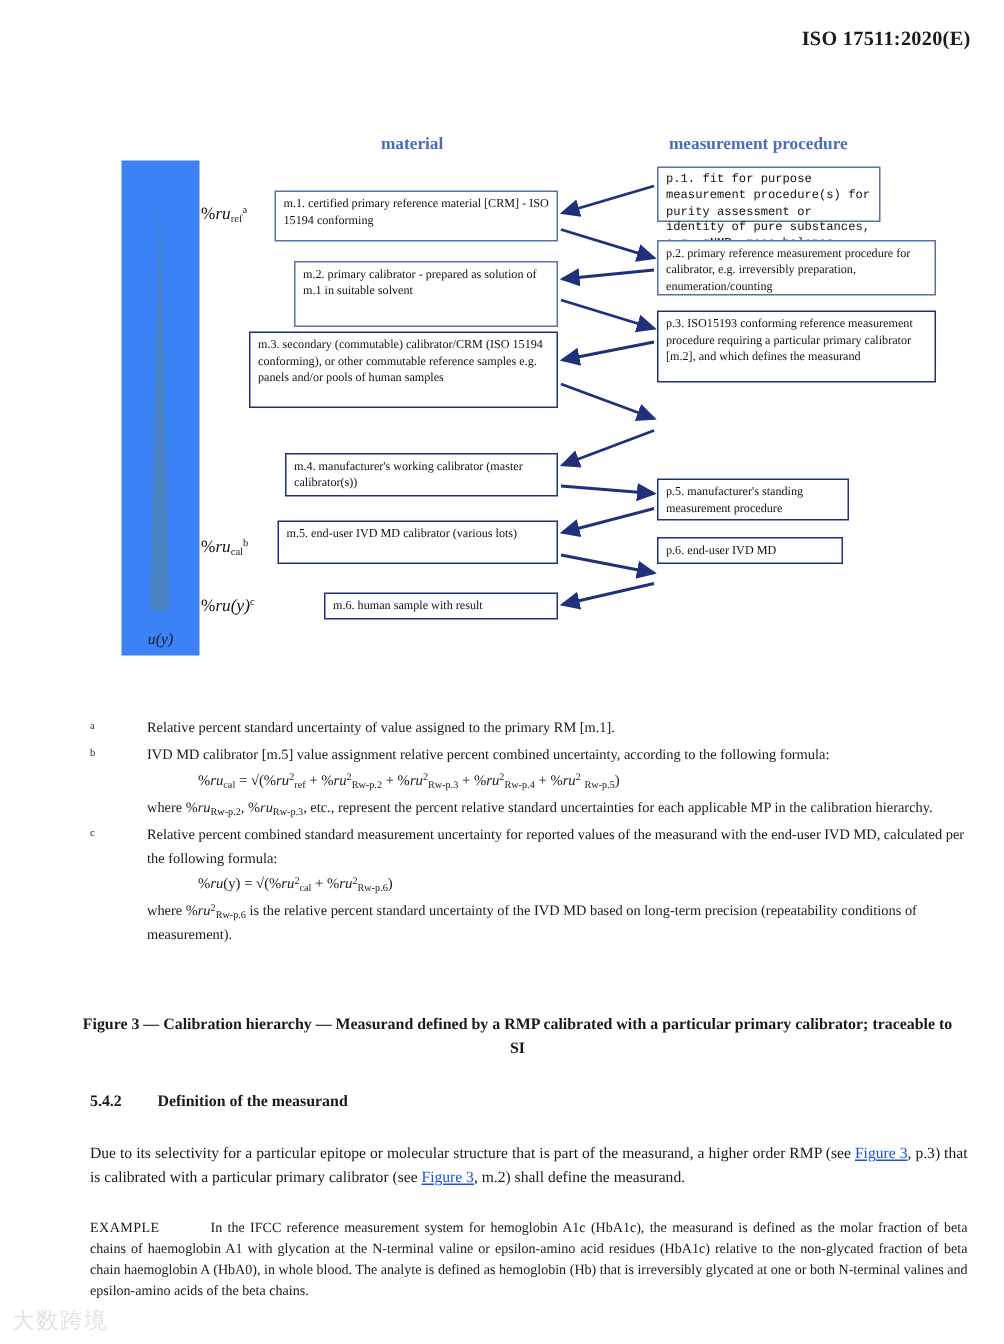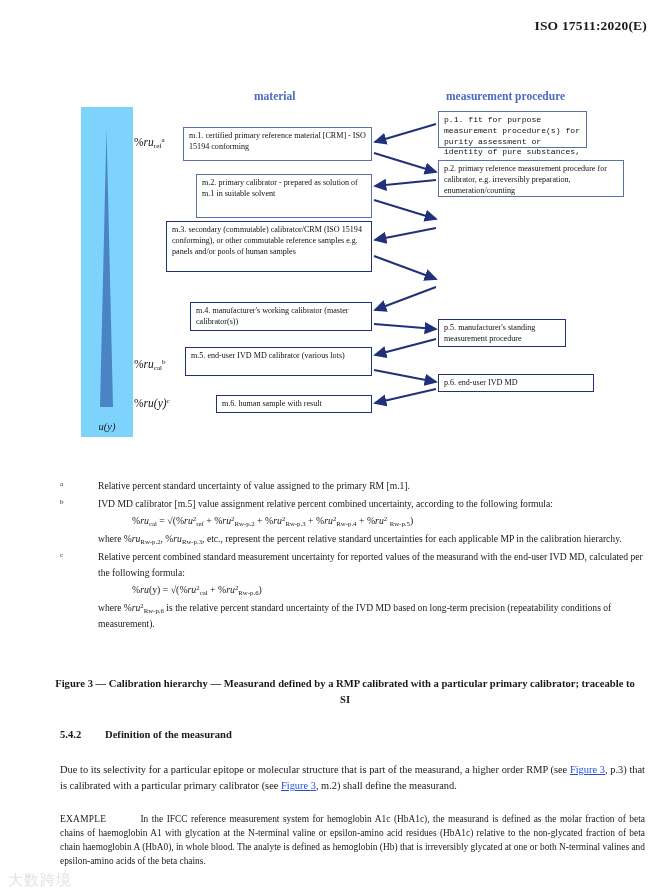--- a/index.html
+++ b/index.html
@@ -36,21 +36,21 @@
     font-size: 11.5px;
   }
   .col-head.material { left: 237px; top: 10px; margin-left: 17px; }
   .col-head.procedure { left: 446px; top: 10px; }
 
   
   .unc-bar {
     position: absolute;
     left: 81px; top: 27px;
     width: 52px; height: 330px;
-    background: #7dd3fc;
+    background: #3b82f6;
   }
   .unc-tri { position: absolute; left: 0; top: 0; width: 52px; height: 330px; }
   .unc-label {
     position: absolute;
     left: 0; right: 0;
     bottom: 5px;
     text-align: center;
     font-style: italic;
     font-size: 10.5px;
     color: #1a1a1a;
@@ -168,22 +168,23 @@
 
     <div class="nbox" style="left:183px; top:47px;  width:189px; height:34px;">m.1. certified primary reference material [CRM] - ISO 15194 conforming</div>
     <div class="nbox" style="left:196px; top:94px;  width:176px; height:44px;">m.2. primary calibrator - prepared as solution of m.1 in suitable solvent</div>
     <div class="nbox dark" style="left:166px; top:141px; width:206px; height:51px;">m.3. secondary (commutable) calibrator/CRM (ISO 15194 conforming), or other commutable reference samples e.g. panels and/or pools of human samples</div>
     <div class="nbox dark" style="left:190px; top:222px; width:182px; height:29px;">m.4. manufacturer's working calibrator (master calibrator(s))</div>
     <div class="nbox dark" style="left:185px; top:267px; width:187px; height:29px;">m.5. end-user IVD MD calibrator (various lots)</div>
     <div class="nbox dark" style="left:216px; top:315px; width:156px; height:18px;">m.6. human sample with result</div>
 
     <div class="nbox" style="left:438px; top:31px;  width:149px; height:37px;font-family:Liberation Mono, monospace;">p.1. fit for purpose measurement procedure(s) for purity assessment or identity of pure substances, e.g. qNMR, mass balance, gene sequencing</div>
     <div class="nbox" style="left:438px; top:80px;  width:186px; height:37px;">p.2. primary reference measurement procedure for calibrator, e.g. irreversibly preparation, enumeration/counting</div>
+    <div class="nbox dark" style="left:438px; top:127px; width:186px; height:48px;">p.3. ISO15193 conforming reference measurement procedure requiring a particular primary calibrator [m.2], and which defines the measurand</div>
     <div class="nbox dark" style="left:438px; top:239px; width:128px; height:28px;">p.5. manufacturer's standing measurement procedure</div>
-    <div class="nbox dark" style="left:438px; top:294px; width:156px; height:18px;">p.6. end-user IVD MD</div>
+    <div class="nbox dark" style="left:438px; top:278px; width:124px; height:18px;">p.6. end-user IVD MD</div>
 
     <svg class="arrows" viewBox="0 0 669 380">
       <defs>
         <marker id="ah" markerWidth="7" markerHeight="7" refX="6" refY="3.2" orient="auto">
           <path d="M0,0 L7,3.2 L0,6.4 z" fill="#20307a"></path>
         </marker>
       </defs>
       <g stroke="#20307a" stroke-width="1.9" fill="none" marker-end="url(#ah)">
 
         <line x1="436" y1="44" x2="375" y2="62"></line>

